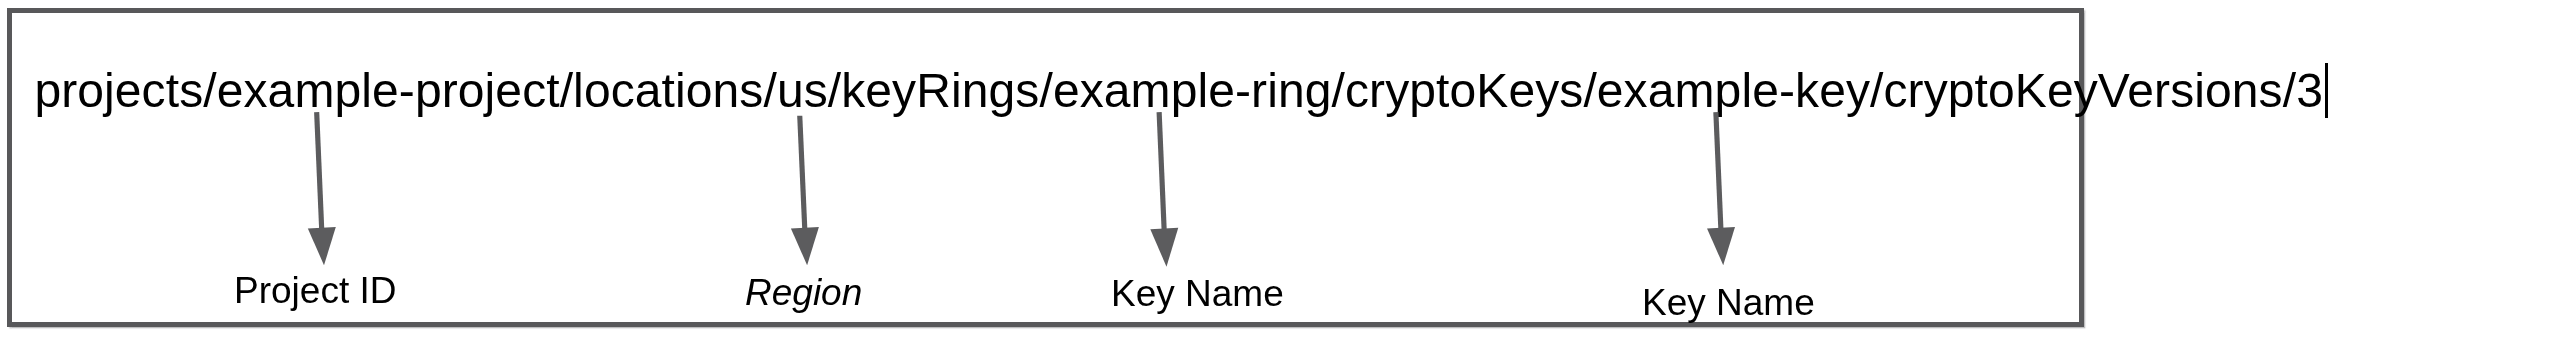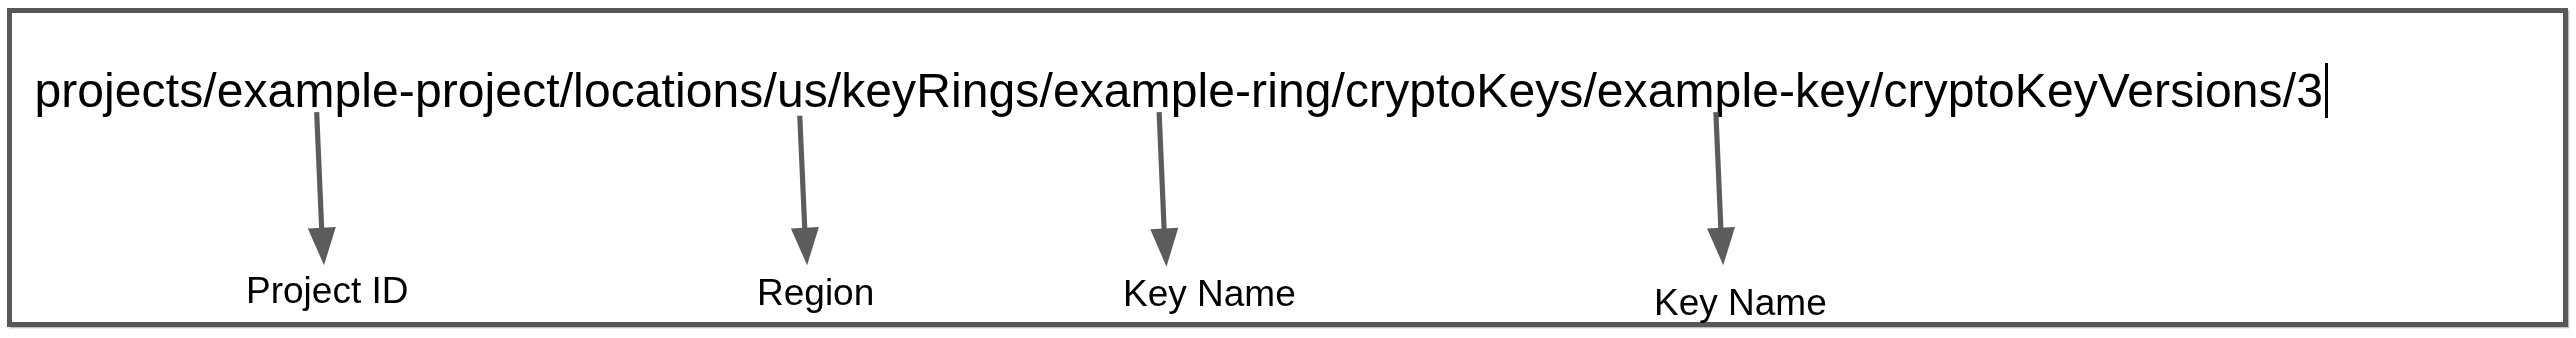--- a/index.html
+++ b/index.html
@@ -15,21 +15,21 @@
     height:339px;
     background:var(--background);
     font-family:"Liberation Sans","DejaVu Sans",sans-serif;
     overflow:hidden;
     position:relative;
   }
   .frame{
     position:absolute;
     left:7.4px;
     top:8px;
-    width:2561px;
+    width:2077px;
     height:319px;
     box-sizing:border-box;
     border:5.2px solid var(--border-gray);
     background:var(--background);
     box-shadow:1.5px 2.2px 1.5px rgba(110,110,112,0.45);
   }
   .path-line{
     position:absolute;
     left:22px;
     top:50px;
@@ -58,24 +58,23 @@
     color:var(--arrow-gray);
   }
   .arrows line{stroke:currentColor;stroke-width:7px;}
   .arrows polygon{fill:currentColor;}
   .ann-label{
     position:absolute;
     font-size:37px;
     line-height:37px;
     color:var(--text-black);
     white-space:nowrap;
-    margin-left:12px;
   }
   .lbl-project-id{left:234px;top:272px;}
-  .lbl-region{left:745px;top:274px;}
+  .lbl-region{left:745px;top:274px;font-style:italic;}
   .lbl-key-ring{left:1111px;top:275px;}
   .lbl-key-name{left:1642px;top:284px;}
 </style>
 </head>
 <body>
 
 <div class="frame">
   <div class="path-line">
     <span>projects/example-project/locations/us/keyRings/example-ring/cryptoKeys/example-key/cryptoKeyVersions/3</span><span class="caret"></span>
   </div>

